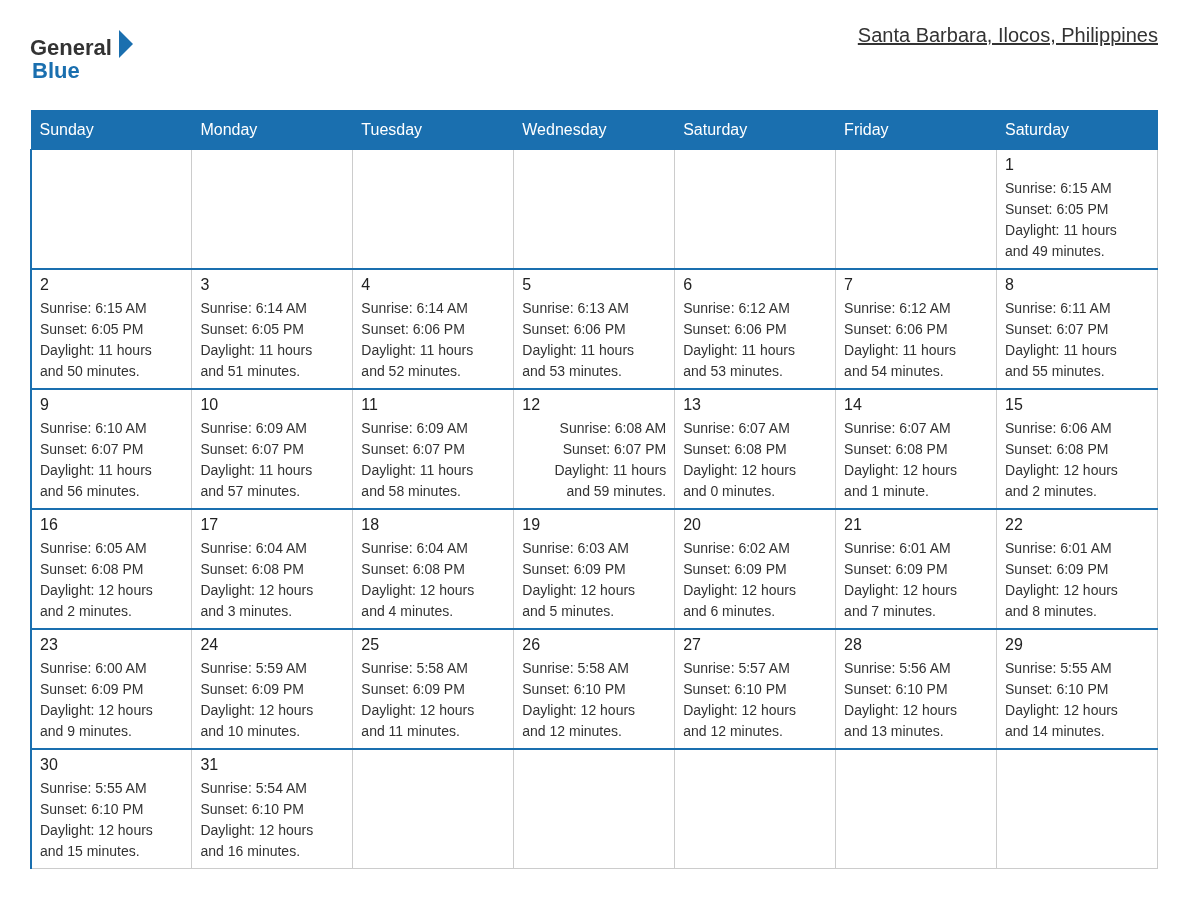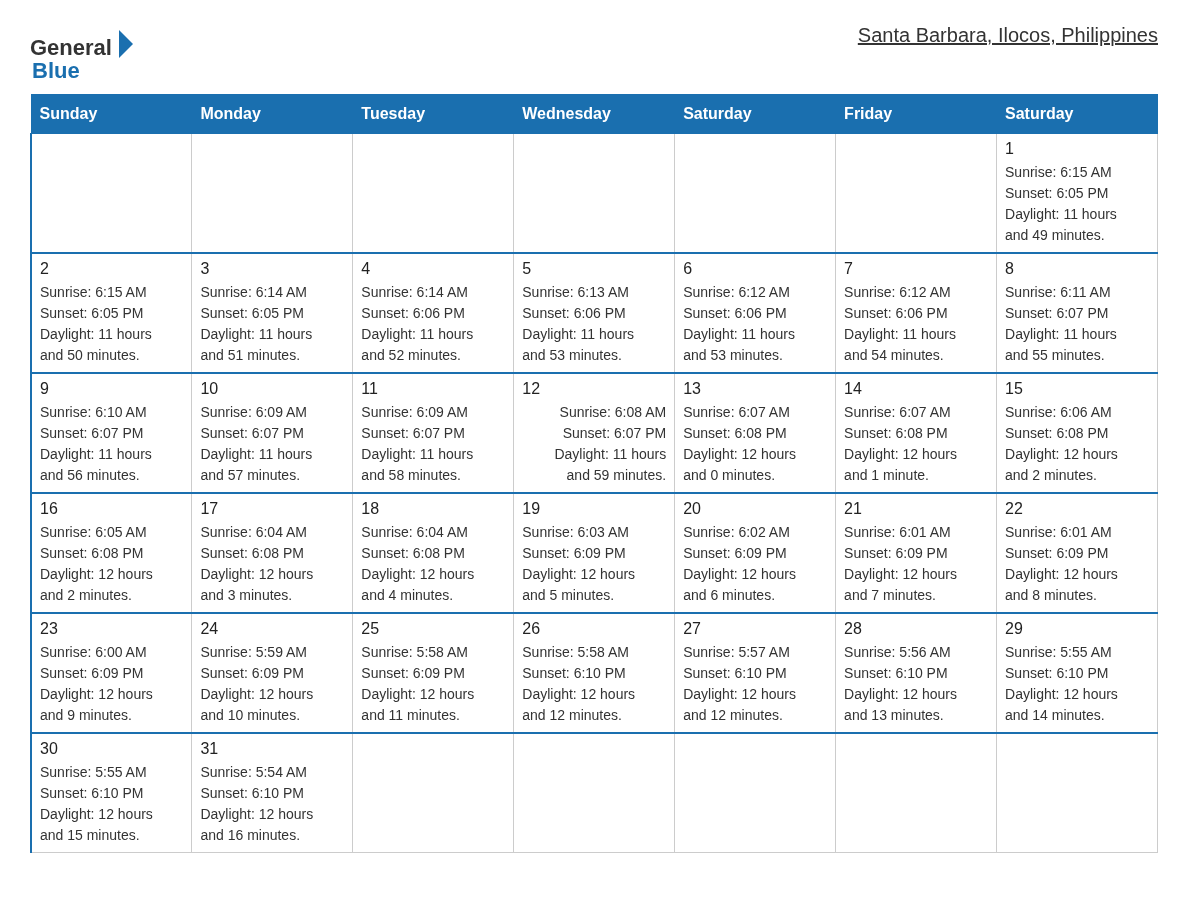--- a/index.html
+++ b/index.html
@@ -7,21 +7,21 @@
       font-family: Arial, sans-serif;
       background: #fff;
       padding: 20px 30px;
       width: 1188px;
       min-height: 918px;
     }
     .header {
       display: flex;
       justify-content: space-between;
       align-items: flex-start;
-      margin-bottom: 10px;
+      margin-bottom: 26px;
     }
     .logo {
       display: flex;
       align-items: center;
       margin-top: 10px;
     }
     .logo-text-general {
       font-size: 22px;
       font-weight: bold;
       color: #333;
@@ -57,21 +57,21 @@
     }
     .calendar {
       width: 100%;
       border-collapse: collapse;
       margin-top: 10px;
     }
     .calendar th {
       background-color: #1a6faf;
       color: #fff;
       font-size: 16px;
-      font-weight: bold;
+      font-weight: normal;
       padding: 10px 8px;
       text-align: left;
       border: 1px solid #1a6faf;
     }
     .calendar td {
       vertical-align: top;
       border: 1px solid #ccc;
       padding: 6px 8px;
       width: 14.28%;
       min-height: 100px;

